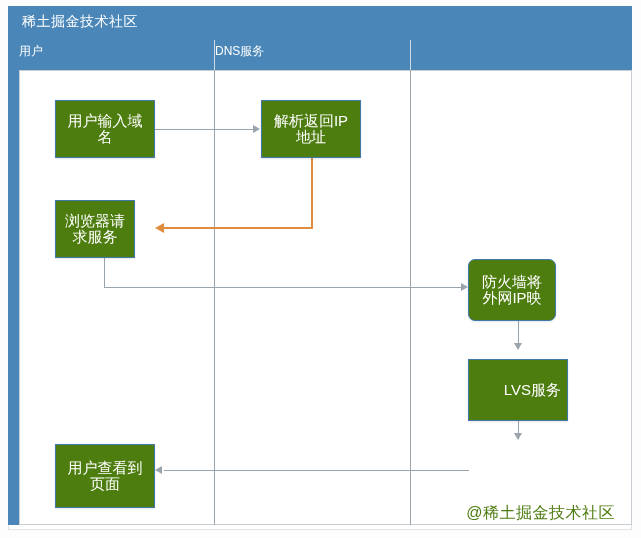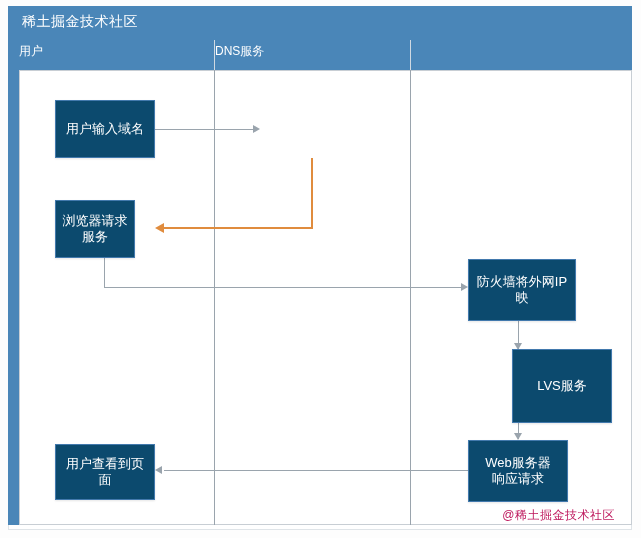--- a/index.html
+++ b/index.html
@@ -100,28 +100,28 @@
     position: absolute;
     top: 70px;
     width: 1px;
     height: 455px;
     background: #9aa4ad;
   }
 
   
   .node {
     position: absolute;
-    background: #0c4a6e;
+    background: #4d7c0f;
     border: 1px solid #4279ad;
     color: #ffffff;
-    font-size: 13px;
+    font-size: 15px;
     line-height: 16px;
     display: flex;
     align-items: center;
-    justify-content: center;
+    justify-content: flex-end;
     text-align: center;
     box-sizing: border-box;
     padding: 2px 6px;
     box-shadow: 0 1px 2px rgba(0,0,0,0.10);
   }
   .node span { display: block; }
 
   
   .seg-h {
     position: absolute;
@@ -161,22 +161,22 @@
     border-top: 5px solid transparent;
     border-bottom: 5px solid transparent;
     border-right: 9px solid #e08c3e;
   }
 
   
   .watermark {
     position: absolute;
     right: 26px;
     bottom: 14px;
-    font-size: 12px;
-    color: #be185d;
+    font-size: 16px;
+    color: #4d7c0f;
     white-space: nowrap;
     letter-spacing: 0.5px;
   }
 </style>
 </head>
 <body>
 
 <div id="canvas">
 
   <div class="outer-frame"></div>
@@ -215,41 +215,38 @@
   <div class="seg-v" style="left:518px; top:411px; height:28px;"></div>
   <div class="arrow arrow-down" style="left:514px; top:433px;"></div>
 
   <div class="seg-h" style="left:164px; top:470px; width:305px;"></div>
   <div class="arrow arrow-left" style="left:155px; top:466px;"></div>
 
   <div class="node" style="left:55px; top:100px; width:100px; height:58px;">
     <span>用户输入域名</span>
   </div>
 
+  <div class="node" style="left:261px; top:100px; width:100px; height:58px;">
+    <span>解析返回IP地址</span>
+  </div>
 
   <div class="node" style="left:55px; top:200px; width:80px; height:58px;">
     <span>浏览器请求服务</span>
   </div>
 
-  <div class="node" style="left:468px; top:259px; width:108px; height:62px;">
+  <div class="node" style="left:468px; top:259px; width:88px; height:62px;border-radius:7px;">
     <span>
       <span>防火墙将外网IP映</span>
     </span>
   </div>
 
-  <div class="node" style="left:468px; top:349px; width:100px; height:74px;margin-left:44px;">
+  <div class="node" style="left:468px; top:359px; width:100px; height:62px;">
     <span>LVS服务</span>
   </div>
 
-  <div class="node" style="left:468px; top:440px; width:100px; height:62px;">
-    <span>
-      <span>Web服务器</span>
-      <span>响应请求</span>
-    </span>
-  </div>
-
-  <div class="node" style="left:55px; top:444px; width:100px; height:56px;">
+
+  <div class="node" style="left:55px; top:444px; width:100px; height:64px;">
     <span>用户查看到页面</span>
   </div>
 
   <div class="watermark">@稀土掘金技术社区</div>
 
 </div>
 
 </body></html>

